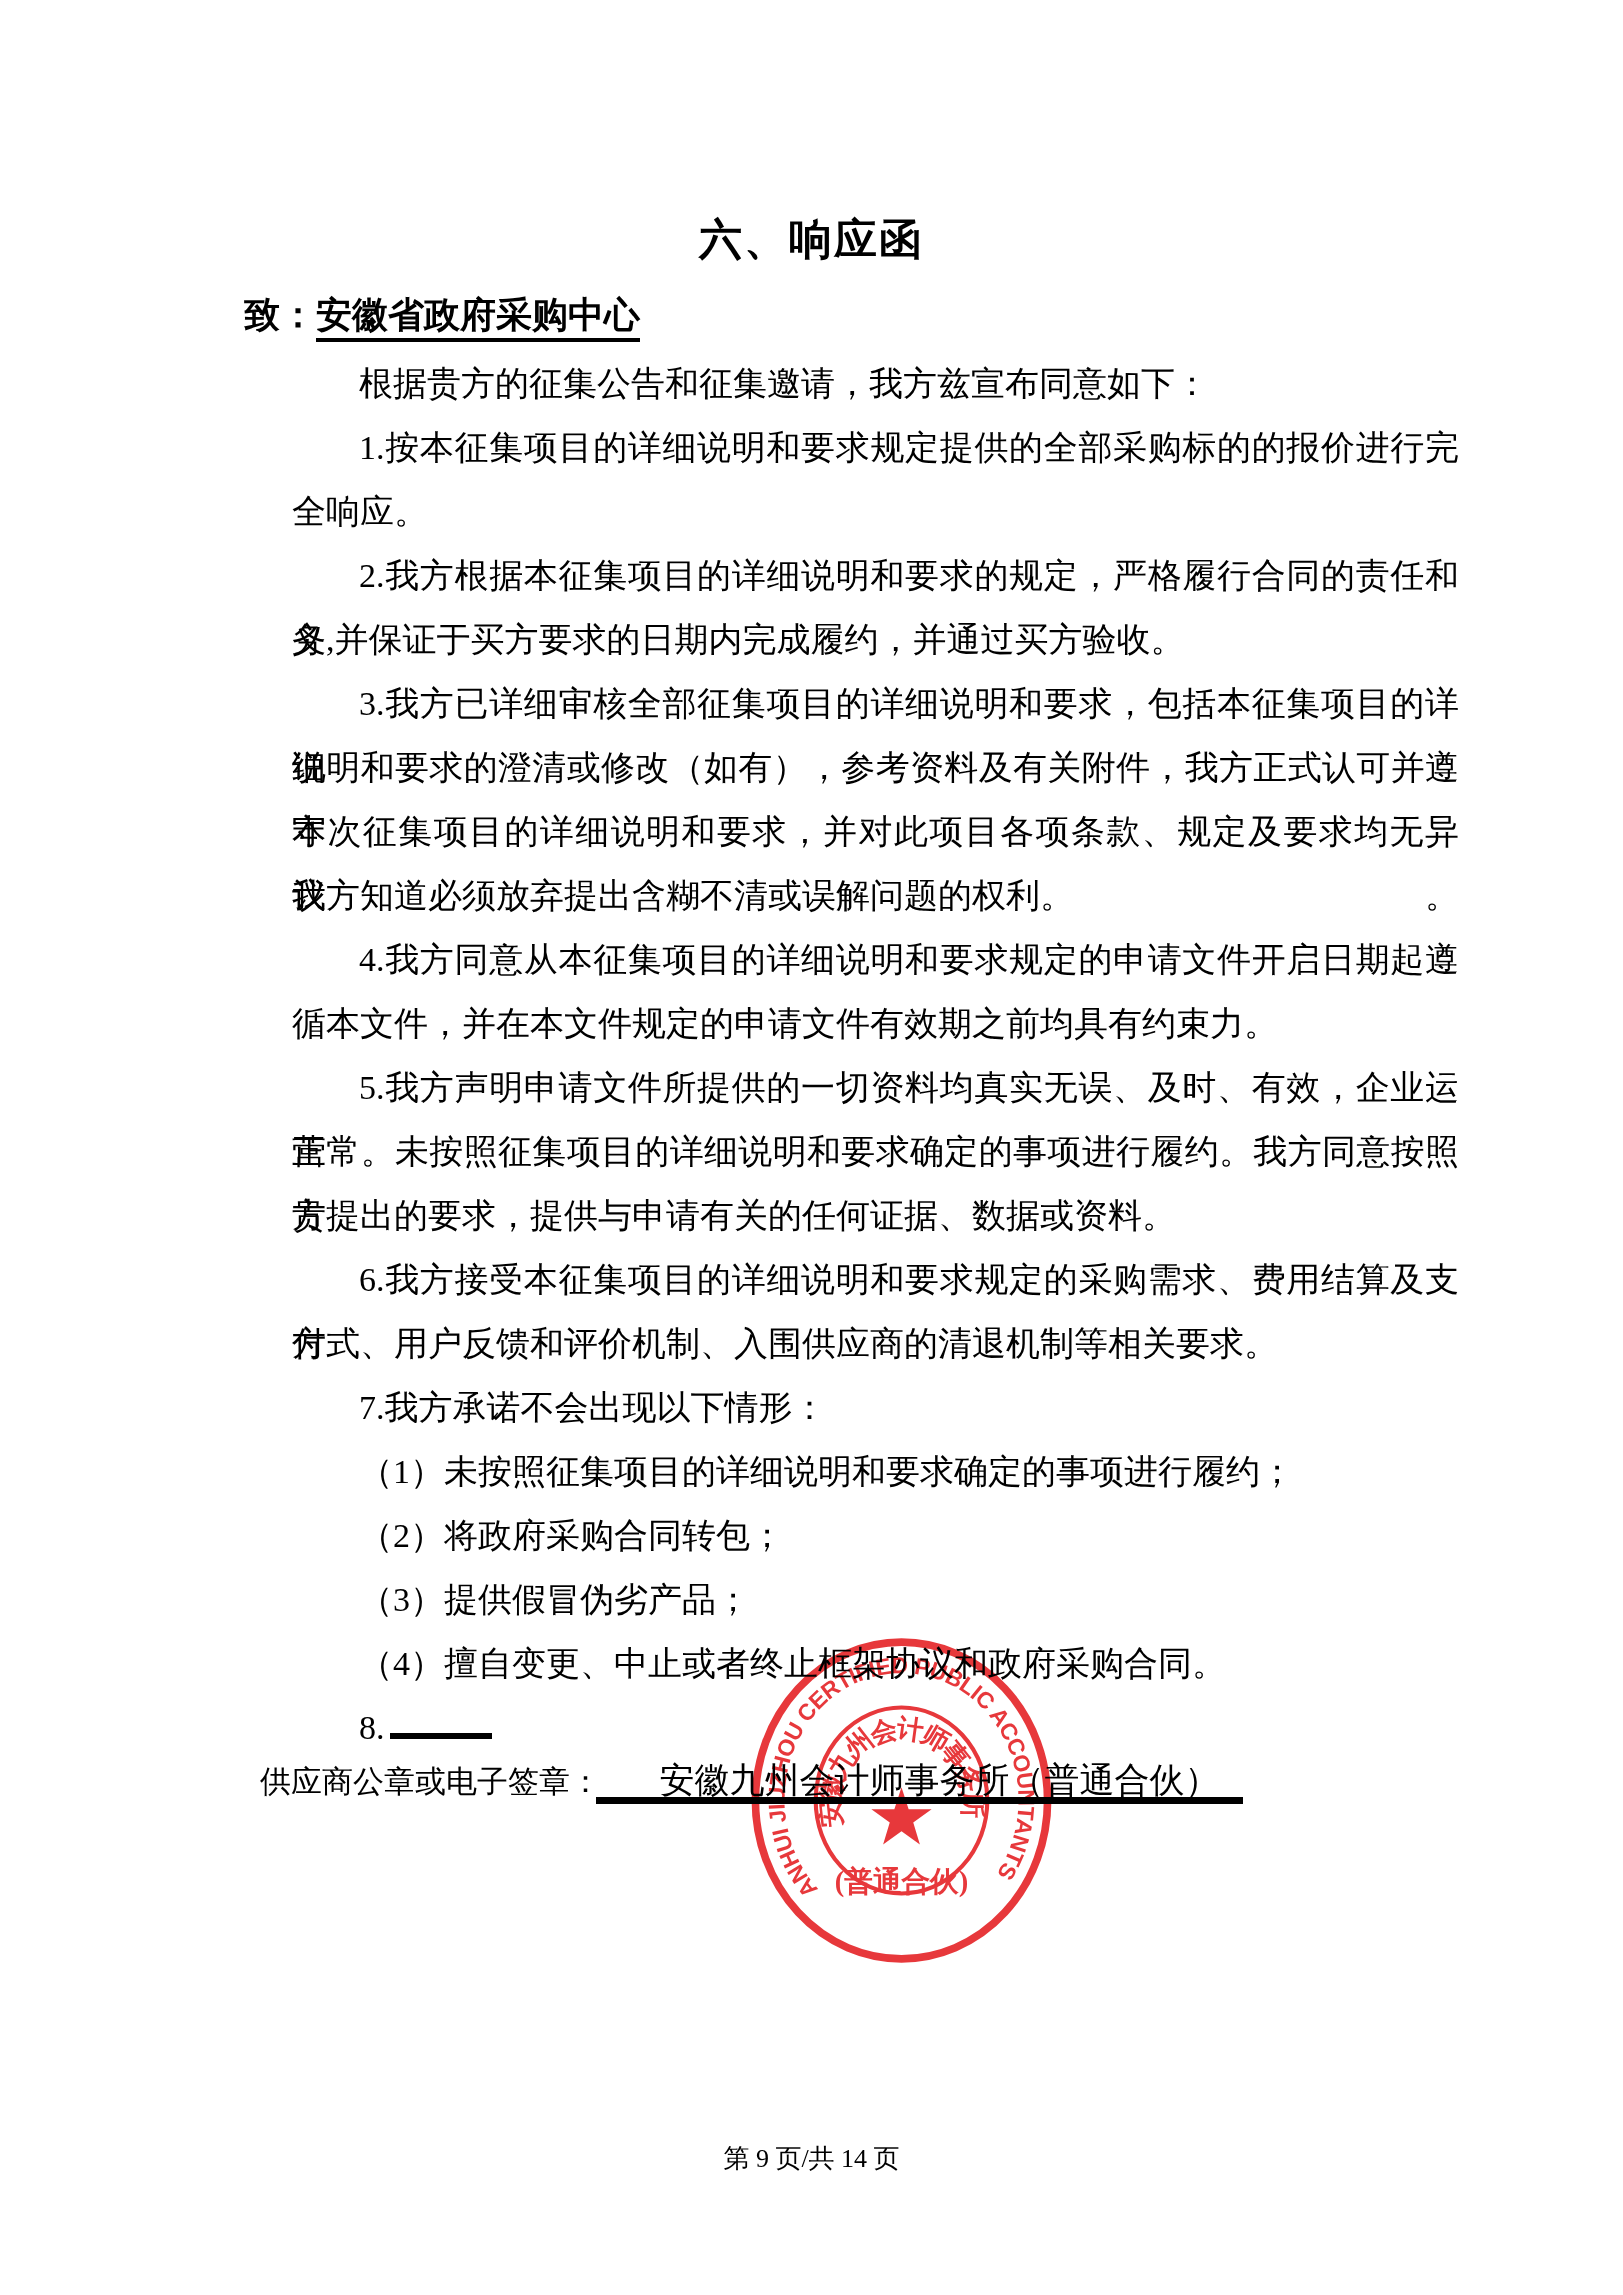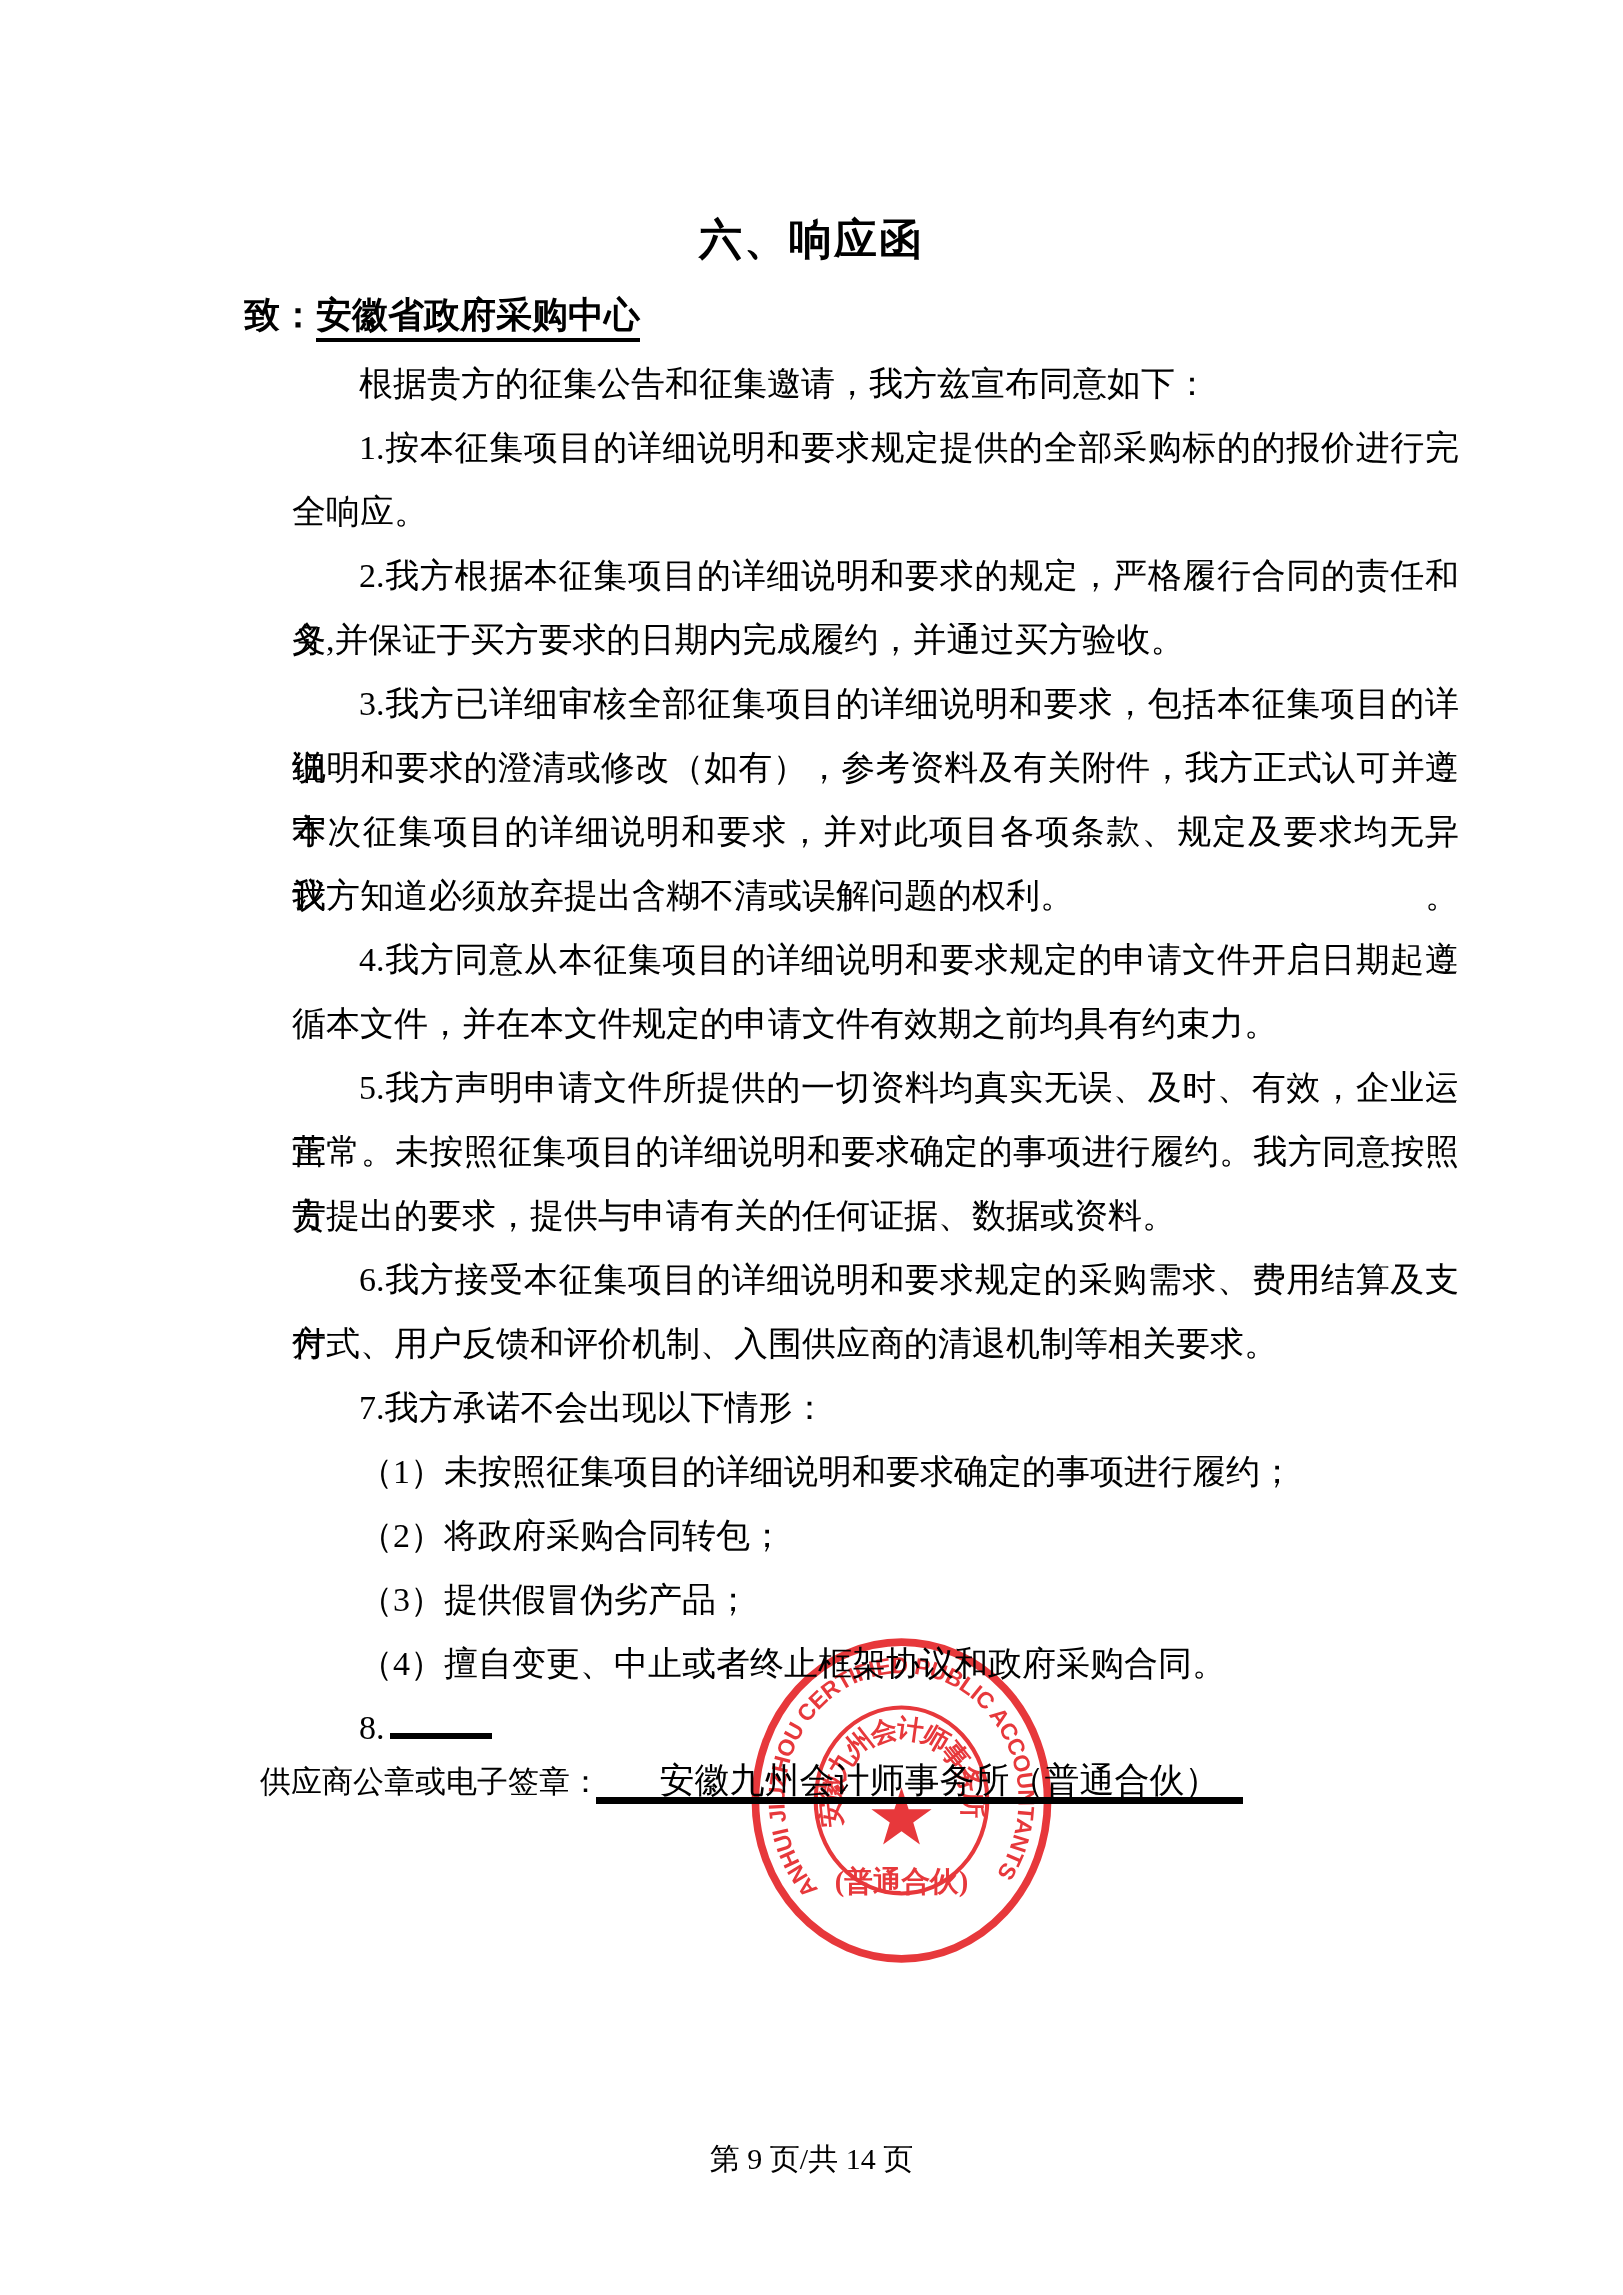--- a/index.html
+++ b/index.html
@@ -36,21 +36,21 @@
   }
   .sig-value{
     position:absolute;left:616px;top:1755px;width:647px;height:51px;line-height:51px;
     font-size:35px;text-align:center;white-space:nowrap;
   }
   .sig-underline{
     position:absolute;left:596px;top:1797px;width:647px;height:7.2px;background:#000;
   }
   .footer{
     position:absolute;left:0;top:2136px;width:1623px;height:46px;line-height:46px;
-    text-align:center;font-size:30px;
+    text-align:center;font-size:26px;
   }
   .stamp{
     position:absolute;left:748px;top:1636px;width:307px;height:331px;
     mix-blend-mode:multiply;opacity:.93;
   }
   .stamp svg{width:100%;height:100%;}
 </style>
 </head>
 <body>
 

